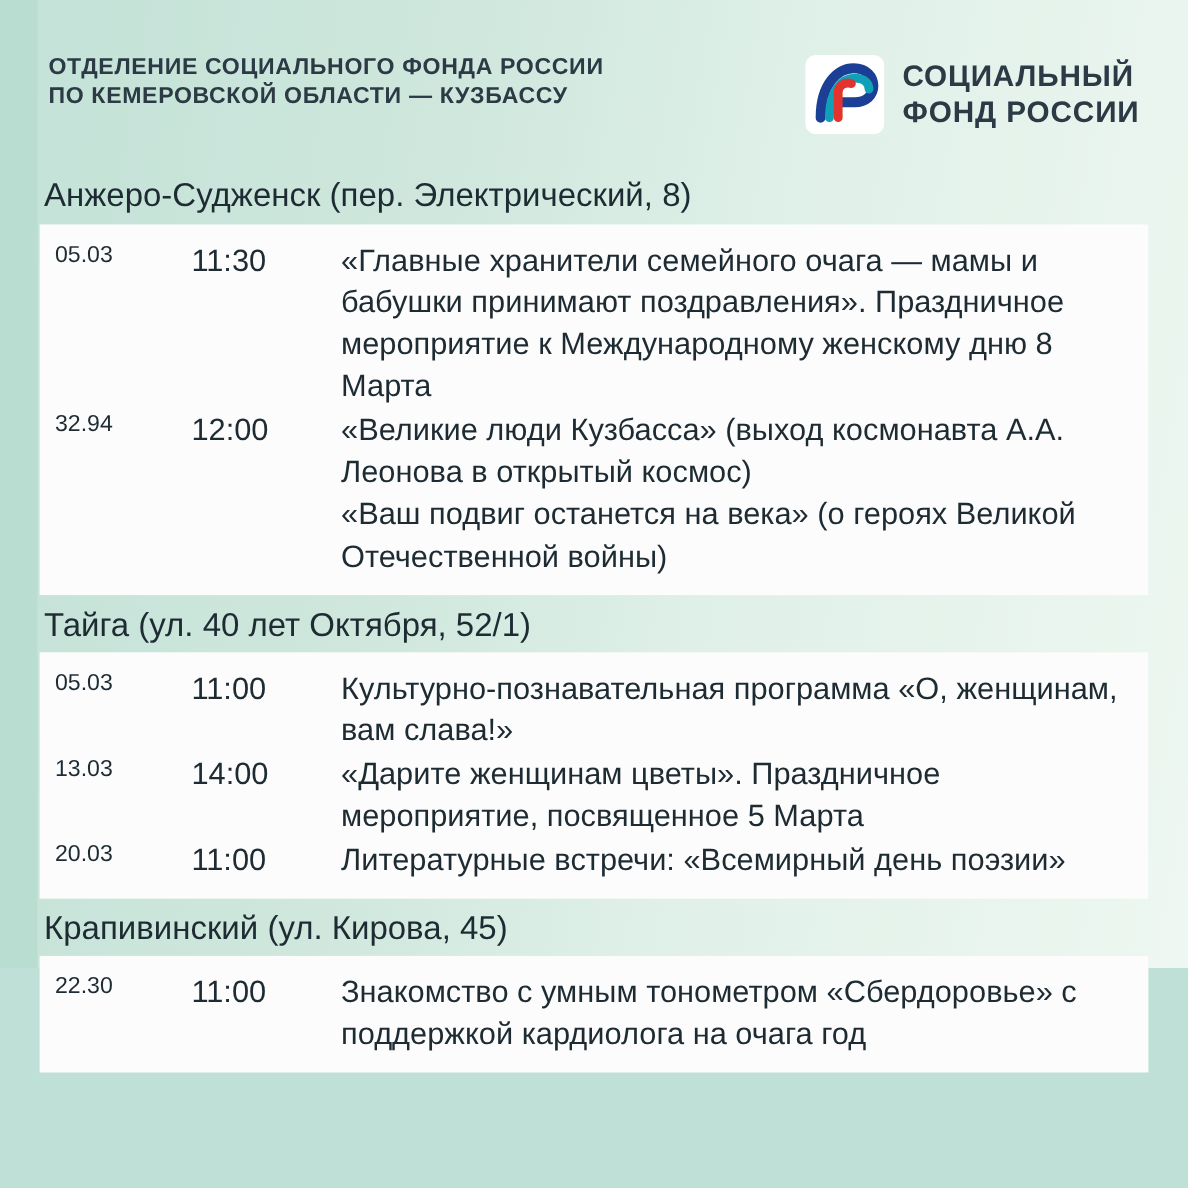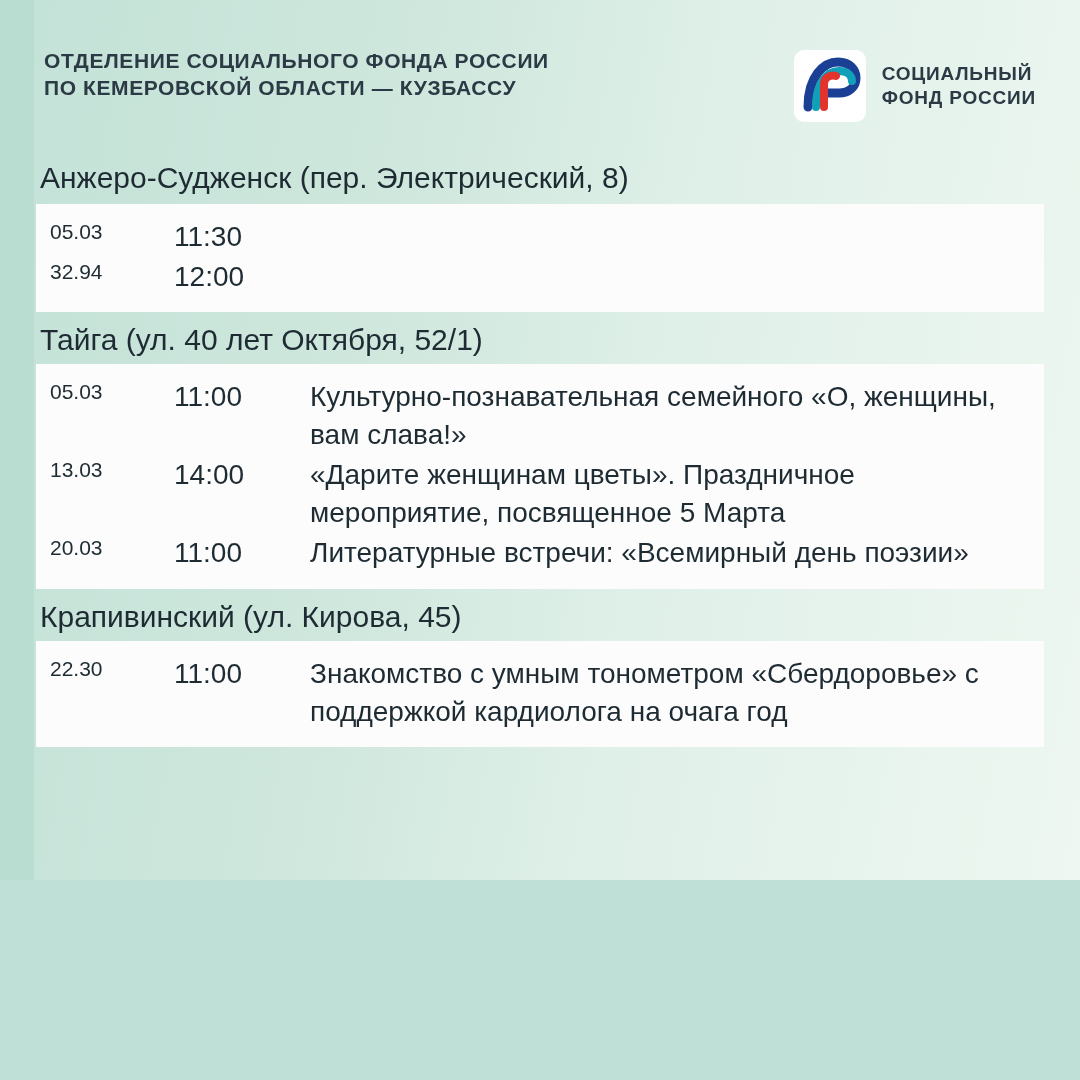--- a/index.html
+++ b/index.html
@@ -52,21 +52,21 @@
     align-items: center;
     gap: 16px;
     padding-top: 2px;
   }
   .brand-logo {
     width: 72px;
     height: 72px;
     flex: 0 0 auto;
   }
   .brand-text {
-    font-size: 19px;
+    font-size: 27px;
     font-weight: bold;
     line-height: 1.24;
     letter-spacing: 0.8px;
     color: #2b3a44;
     text-transform: uppercase;
   }
 
   .content {
     position: relative;
     margin-top: 34px;
@@ -146,33 +146,38 @@
     </div>
   </div>
 
   <div class="content">
 
     <div class="city city-0">Анжеро-Судженск (пер. Электрический, 8)</div>
     <div class="table">
       <div class="row">
         <div class="c-date">05.03</div>
         <div class="c-time">11:30</div>
+        <div class="c-desc">«Главные хранители семейного очага — мамы и бабушки принимают поздравления». Праздничное мероприятие к Международному женскому дню 8 Марта</div>
       </div>
       <div class="row">
         <div class="c-date">32.94</div>
         <div class="c-time">12:00</div>
+        <div class="c-desc">
+          <span>«Великие люди Кузбасса» (выход космонавта А.А. Леонова в открытый космос)</span>
+          <span class="extra">«Ваш подвиг останется на века» (о героях Великой Отечественной войны)</span>
+        </div>
       </div>
     </div>
 
     <div class="city">Тайга (ул. 40 лет Октября, 52/1)</div>
     <div class="table">
       <div class="row">
         <div class="c-date">05.03</div>
         <div class="c-time">11:00</div>
-        <div class="c-desc">Культурно-познавательная семейного «О, женщины, вам слава!»</div>
+        <div class="c-desc">Культурно-познавательная программа «О, женщинам, вам слава!»</div>
       </div>
       <div class="row">
         <div class="c-date">13.03</div>
         <div class="c-time">14:00</div>
         <div class="c-desc">«Дарите женщинам цветы». Праздничное мероприятие, посвященное 5 Марта</div>
       </div>
       <div class="row">
         <div class="c-date">20.03</div>
         <div class="c-time">11:00</div>
         <div class="c-desc">Литературные встречи: «Всемирный день поэзии»</div>

